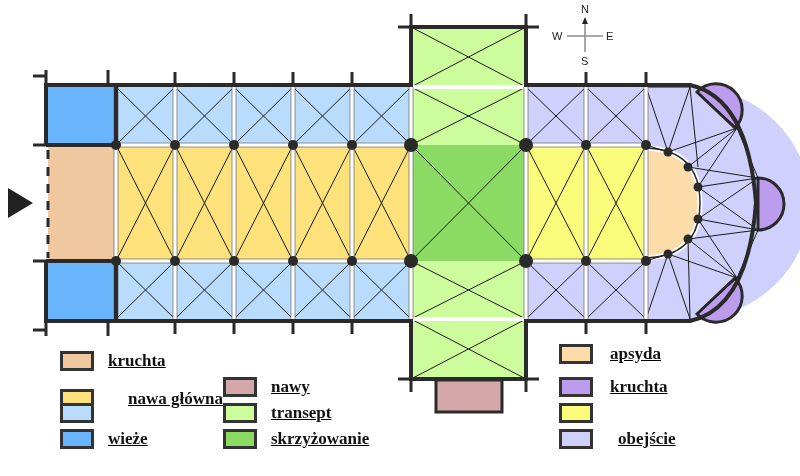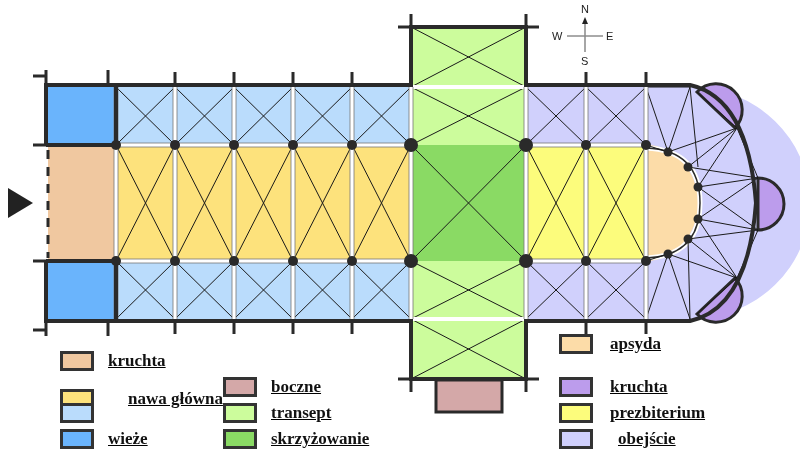--- a/index.html
+++ b/index.html
@@ -148,39 +148,38 @@
 <div class="legend-item" style="left:60px;top:403px;">
   <span class="swatch" style="background:#BADCFC"></span>
 </div>
 <div class="legend-item" style="left:60px;top:429px;">
   <span class="swatch" style="background:#6AB4FC"></span>
   <span class="legend-label">wieże</span>
 </div>
 
 <div class="legend-item" style="left:223px;top:377px;">
   <span class="swatch" style="background:#D4A8A8"></span>
-  <span class="legend-label">boczne</span>
+  <span class="legend-label">nawy</span>
 </div>
 <div class="legend-item" style="left:223px;top:403px;justify-content:space-between;">
   <span class="swatch" style="background:#CCFC9C"></span>
   <span class="legend-label">transept</span>
 </div>
 <div class="legend-item" style="left:223px;top:429px;">
   <span class="swatch" style="background:#8ADA64"></span>
   <span class="legend-label">skrzyżowanie</span>
 </div>
 
-<div class="legend-item" style="left:559px;top:334px;align-items:center;">
+<div class="legend-item" style="left:559px;top:344px;align-items:center;">
   <span class="swatch" style="background:#FCDCA8"></span>
   <span class="legend-label" style="margin-left:3px">apsyda</span>
 </div>
 <div class="legend-item" style="left:559px;top:377px;">
   <span class="swatch" style="background:#BC9CEC"></span>
   <span class="legend-label" style="margin-left:3px">kruchta</span>
 </div>
 <div class="legend-item" style="left:559px;top:403px;">
   <span class="swatch" style="background:#FCFC7C"></span>
-  <span class="legend-label" style="margin-left:3px">prezbiterium</span>
 </div>
 <div class="legend-item" style="left:559px;top:429px;">
   <span class="swatch" style="background:#D0D0FC"></span>
   <span class="legend-label" style="margin-left:11px">obejście</span>
 </div>
 
 </body></html>

